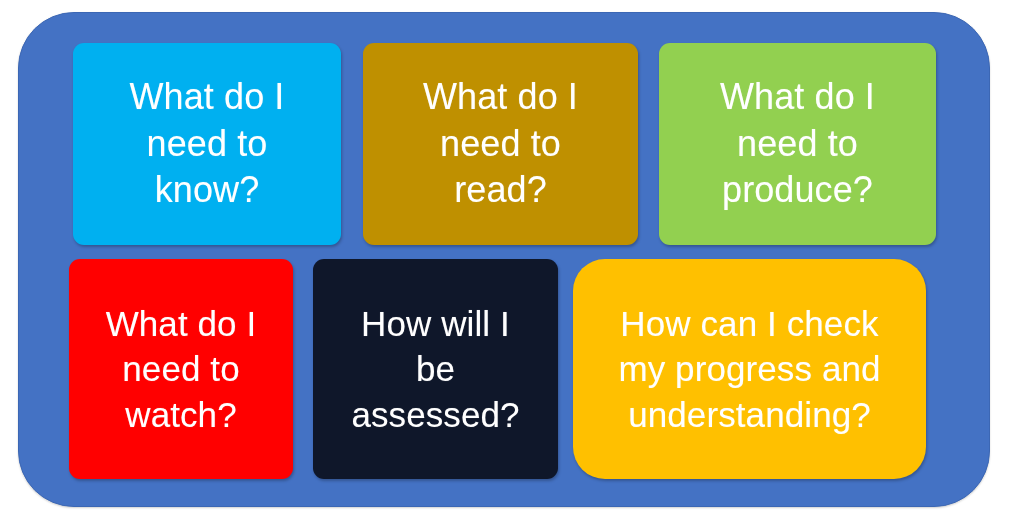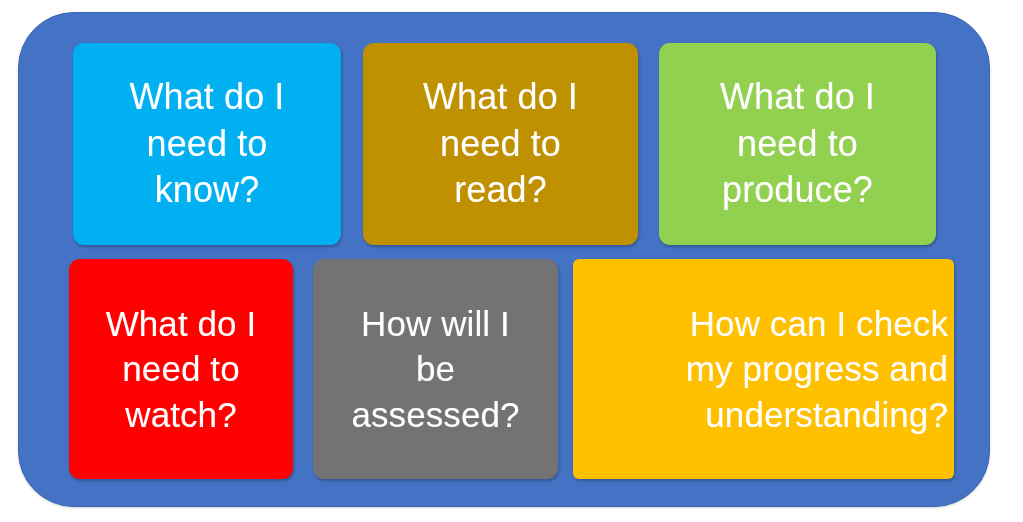--- a/index.html
+++ b/index.html
@@ -75,27 +75,26 @@
     background: #92D050;
   }
 
   
   #card-watch {
     left: 50px;  top: 246px; width: 224px; height: 220px;
     background: #FF0000;
   }
   #card-assessed {
     left: 294px; top: 246px; width: 245px; height: 220px;
-    background: #737373;
+    background: #0f172a;
   }
   #card-check {
-    left: 554px; top: 246px; width: 381px; height: 220px;
+    left: 554px; top: 246px; width: 353px; height: 220px;
     background: #FFC000;
-    border-radius: 6px;
-    text-align: right;
+    border-radius: 32px;
   }
 
   
   #card-know   .label,
   #card-read   .label,
   #card-produce .label { font-size: 36px; }
 
   #card-watch    .label { font-size: 35px; }
   #card-assessed .label { font-size: 35px; }
   #card-check    .label { font-size: 35px; }

